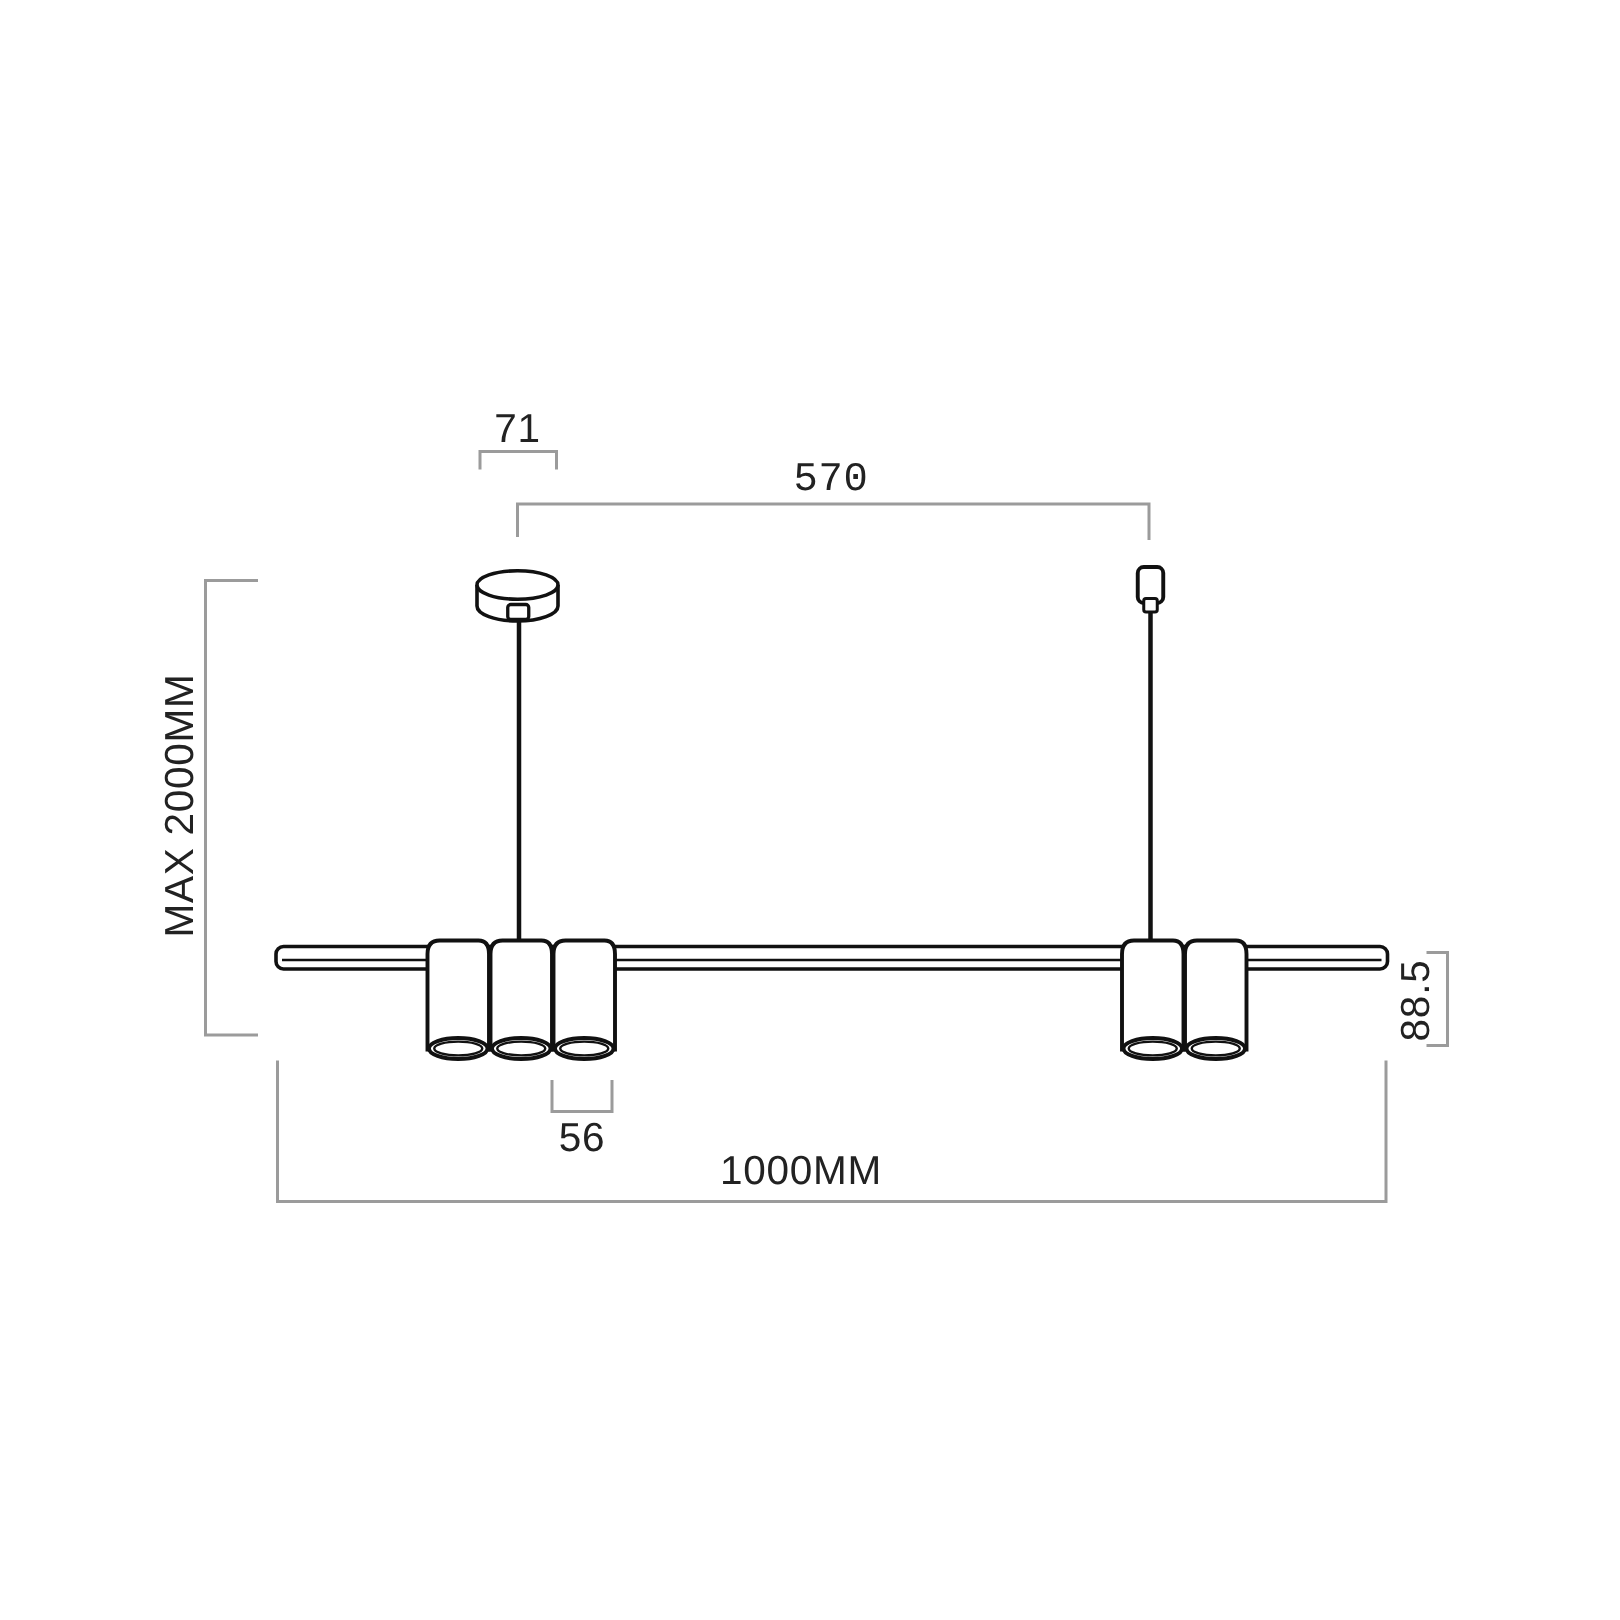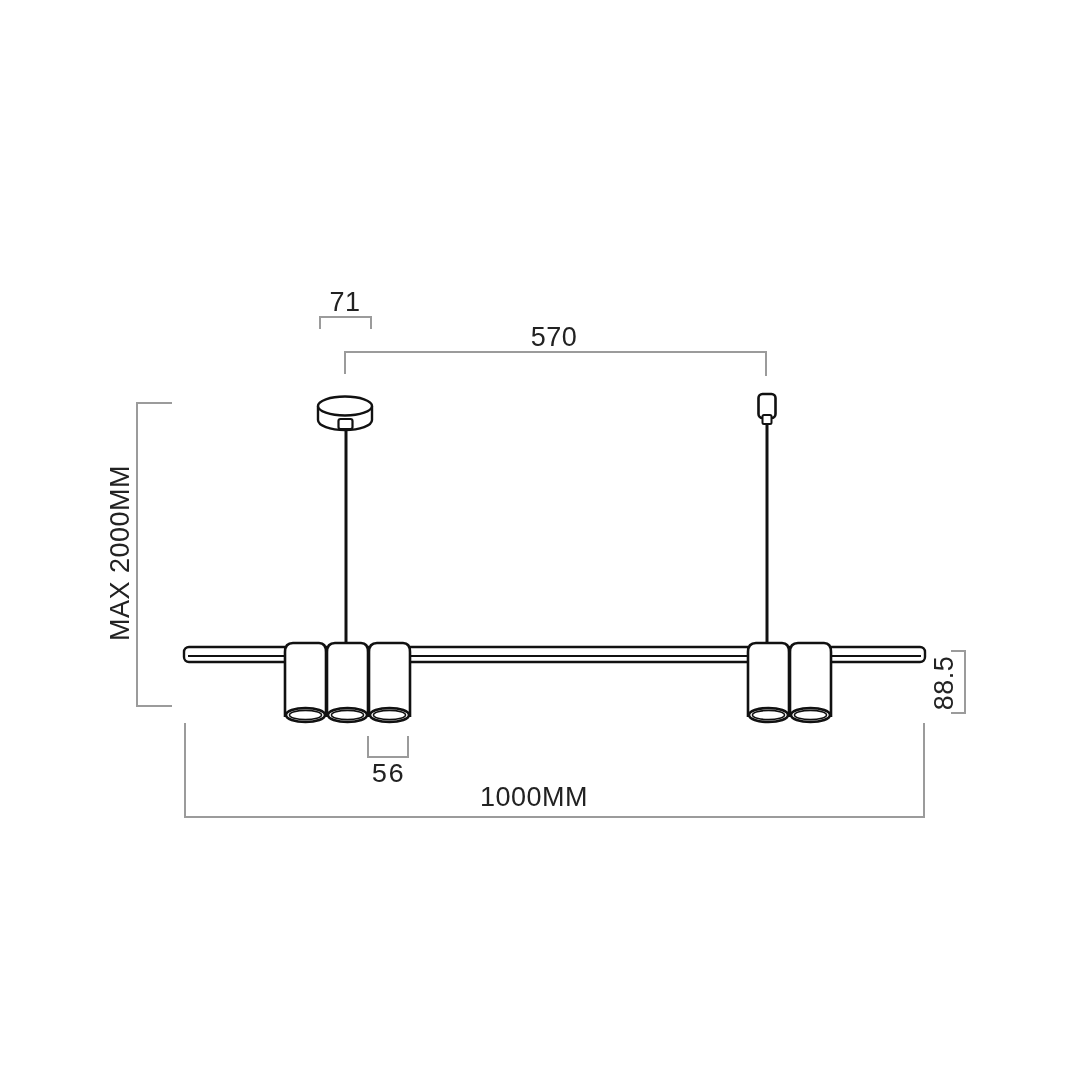--- a/index.html
+++ b/index.html
@@ -8,21 +8,20 @@
     --dim:#9b9b9b;
     --txt:#222222;
   }
   html,body{margin:0;padding:0;background:#fff;}
   .canvas{
     position:relative;
     width:1080px;height:888px;
     background:var(--bg);
     font-family:"Liberation Sans", sans-serif;
     overflow:hidden;
-    margin-top:16px;
   }
   .artwork{position:absolute;left:0;top:0;width:1080px;height:1080px;}
   .dim-label{
     position:absolute;
     transform:translate(-50%,-50%);
     font-size:27px;
     line-height:1;
     color:var(--txt);
     white-space:nowrap;
     letter-spacing:0.5px;
@@ -92,23 +91,23 @@
 
       <g>
         <rect x="758.5" y="378" width="17" height="24" rx="4" fill="#ffffff" stroke-width="2.6"></rect>
         <rect x="762.5" y="399" width="9" height="9" rx="1.5" fill="#ffffff" stroke-width="2"></rect>
       </g>
     </g>
   </svg>
 
   <div class="dim-label" style="left:345px;top:286px;">71</div>
 
-  <div class="dim-label" style="left:554px;top:321px;">570</div>
+  <div class="dim-label" style="left:554px;top:321px;font-family:Liberation Mono, monospace;">570</div>
 
   <div class="dim-label vertical" style="left:120px;top:537px;">MAX 2000MM</div>
 
-  <div class="dim-label" style="left:388px;top:759px;font-family:Liberation Mono, monospace;">56</div>
+  <div class="dim-label" style="left:388px;top:759px;">56</div>
 
   <div class="dim-label" style="left:534px;top:781px;">1000MM</div>
 
   <div class="dim-label vertical" style="left:944px;top:667px;">88.5</div>
 
 </div>
 
 </body></html>

